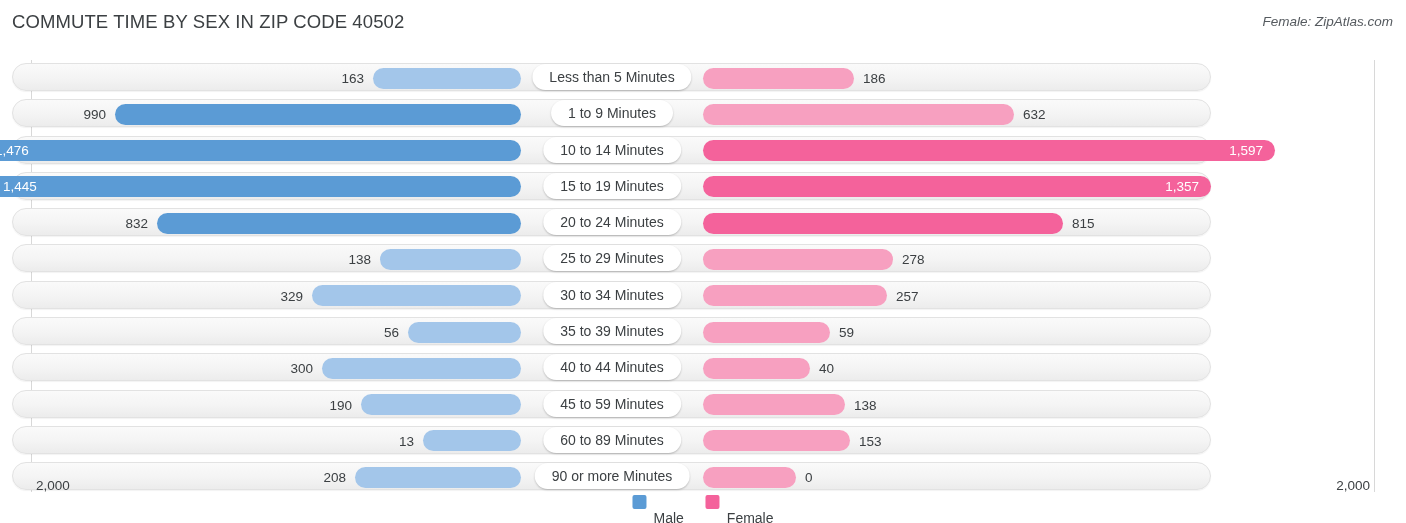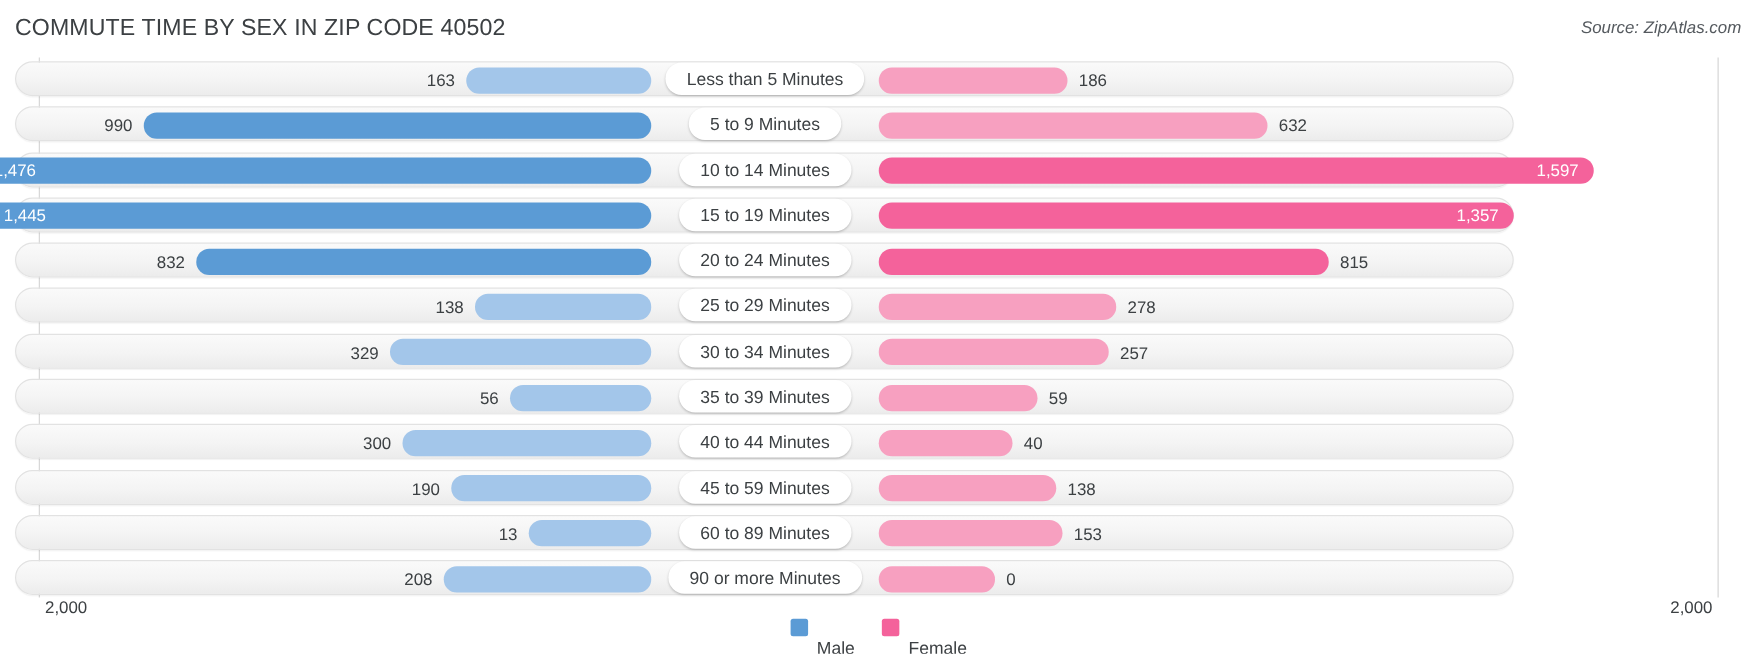--- a/index.html
+++ b/index.html
@@ -40,21 +40,21 @@
     font-size: 13.5px;
     font-style: italic;
     color: #555a5f;
     white-space: nowrap;
   }
 
   
   .plot {
     position: absolute;
     left: 0;
-    top: 46px;
+    top: 60px;
     width: 1224px;
     height: 432px;
   }
   .gridline {
     position: absolute;
     top: 0;
     bottom: 0;
     width: 1px;
     background: #d8d8d8;
   }
@@ -185,42 +185,42 @@
     color: #3c4043;
     white-space: nowrap;
     margin-top: 32px;
   }
 </style>
 </head>
 <body>
 
 <div class="header">
   <div class="chart-title">COMMUTE TIME BY SEX IN ZIP CODE 40502</div>
-  <div class="source">Source: ZipAtlas.com</div>
+  <div class="source">Female: ZipAtlas.com</div>
 </div>
 
 <div class="plot">
   <div class="gridline left"></div>
   <div class="gridline right"></div>
   <div class="rows" id="rows">
       <div class="row">
         <div class="track"></div>
         <div class="bar male" style="width: 148px; background: rgb(163, 198, 234);"></div>
         <div class="bar female" style="width: 151px; background: rgb(247, 160, 192);"></div>
         <div class="val male-out" style="right: 860px;">163</div>
         <div class="val female-out" style="left: 863px;">186</div>
         <div class="cat-pill">Less than 5 Minutes</div>
       </div>
       <div class="row">
         <div class="track"></div>
         <div class="bar male" style="width: 406px; background: rgb(91, 155, 213);"></div>
         <div class="bar female" style="width: 311px; background: rgb(247, 160, 192);"></div>
         <div class="val male-out" style="right: 1118px;">990</div>
         <div class="val female-out" style="left: 1023px;">632</div>
-        <div class="cat-pill">5 to 9 Minutes</div>
+        <div class="cat-pill">1 to 9 Minutes</div>
       </div>
       <div class="row">
         <div class="track"></div>
         <div class="bar male" style="width: 538px; background: rgb(91, 155, 213);">
           <div class="val-in male-in">1,476</div>
         </div>
         <div class="bar female" style="width: 572px; background: rgb(244, 98, 155);">
           <div class="val-in female-in">1,597</div>
         </div>
         <div class="cat-pill">10 to 14 Minutes</div>

